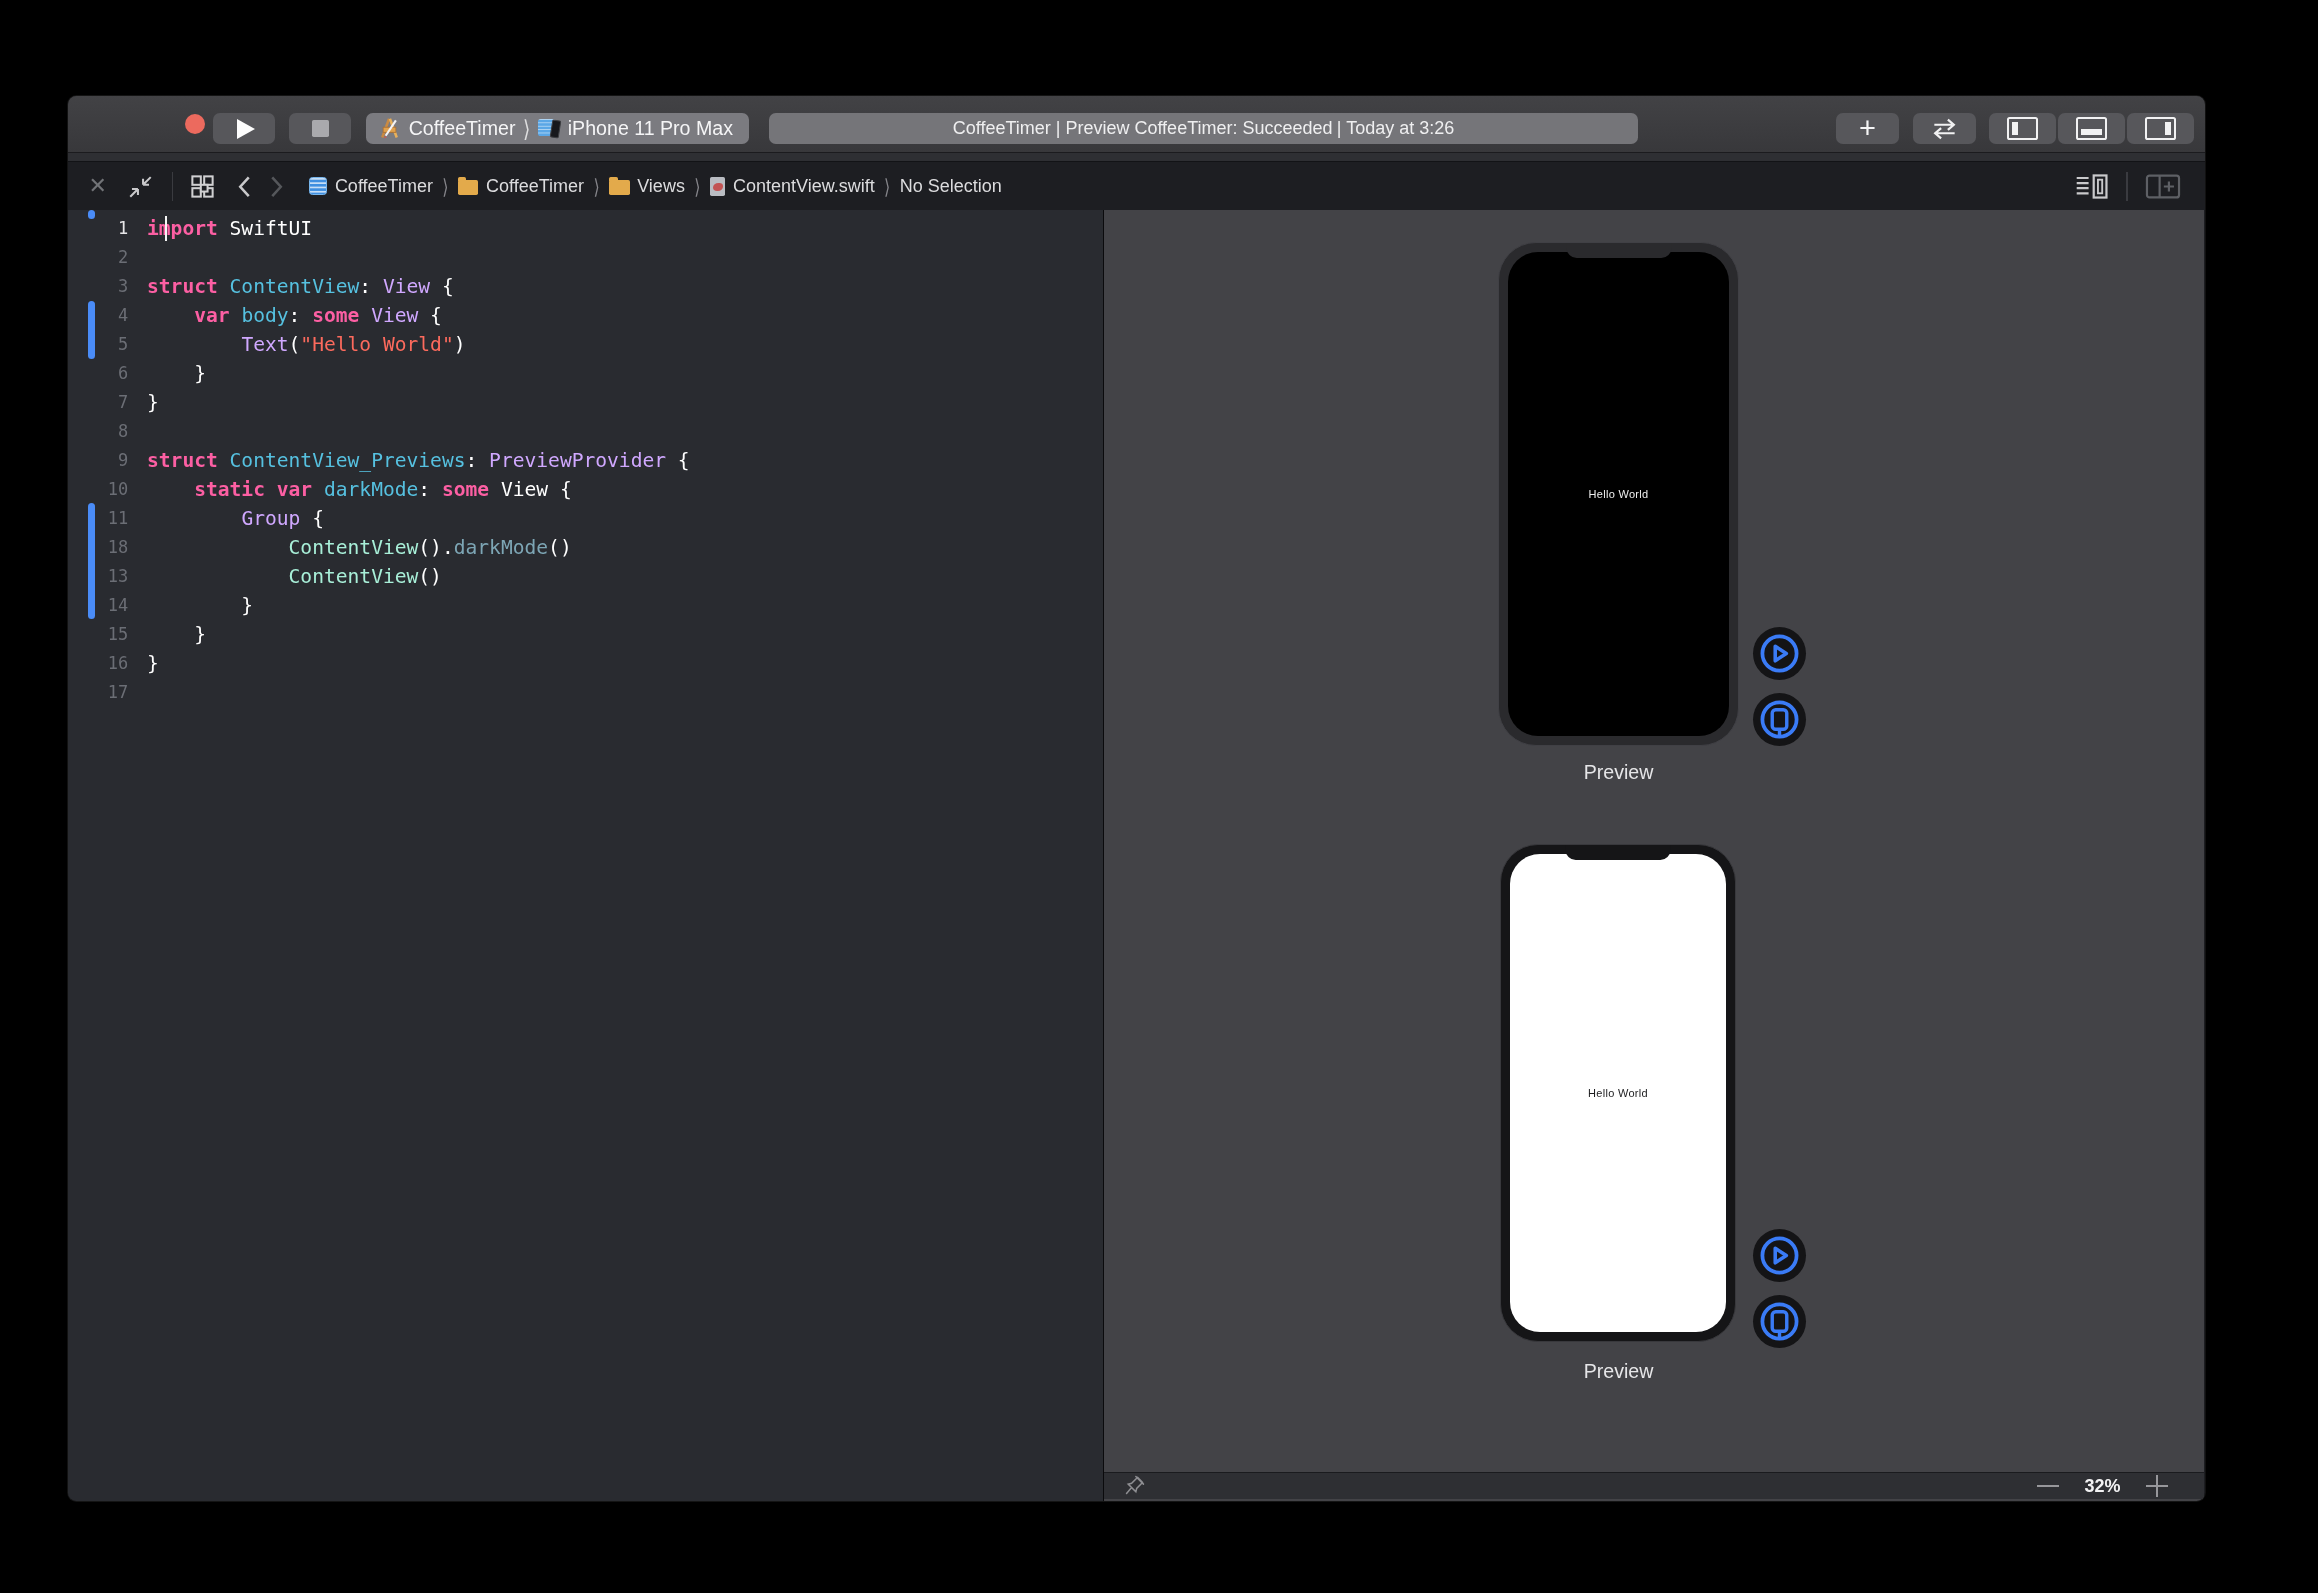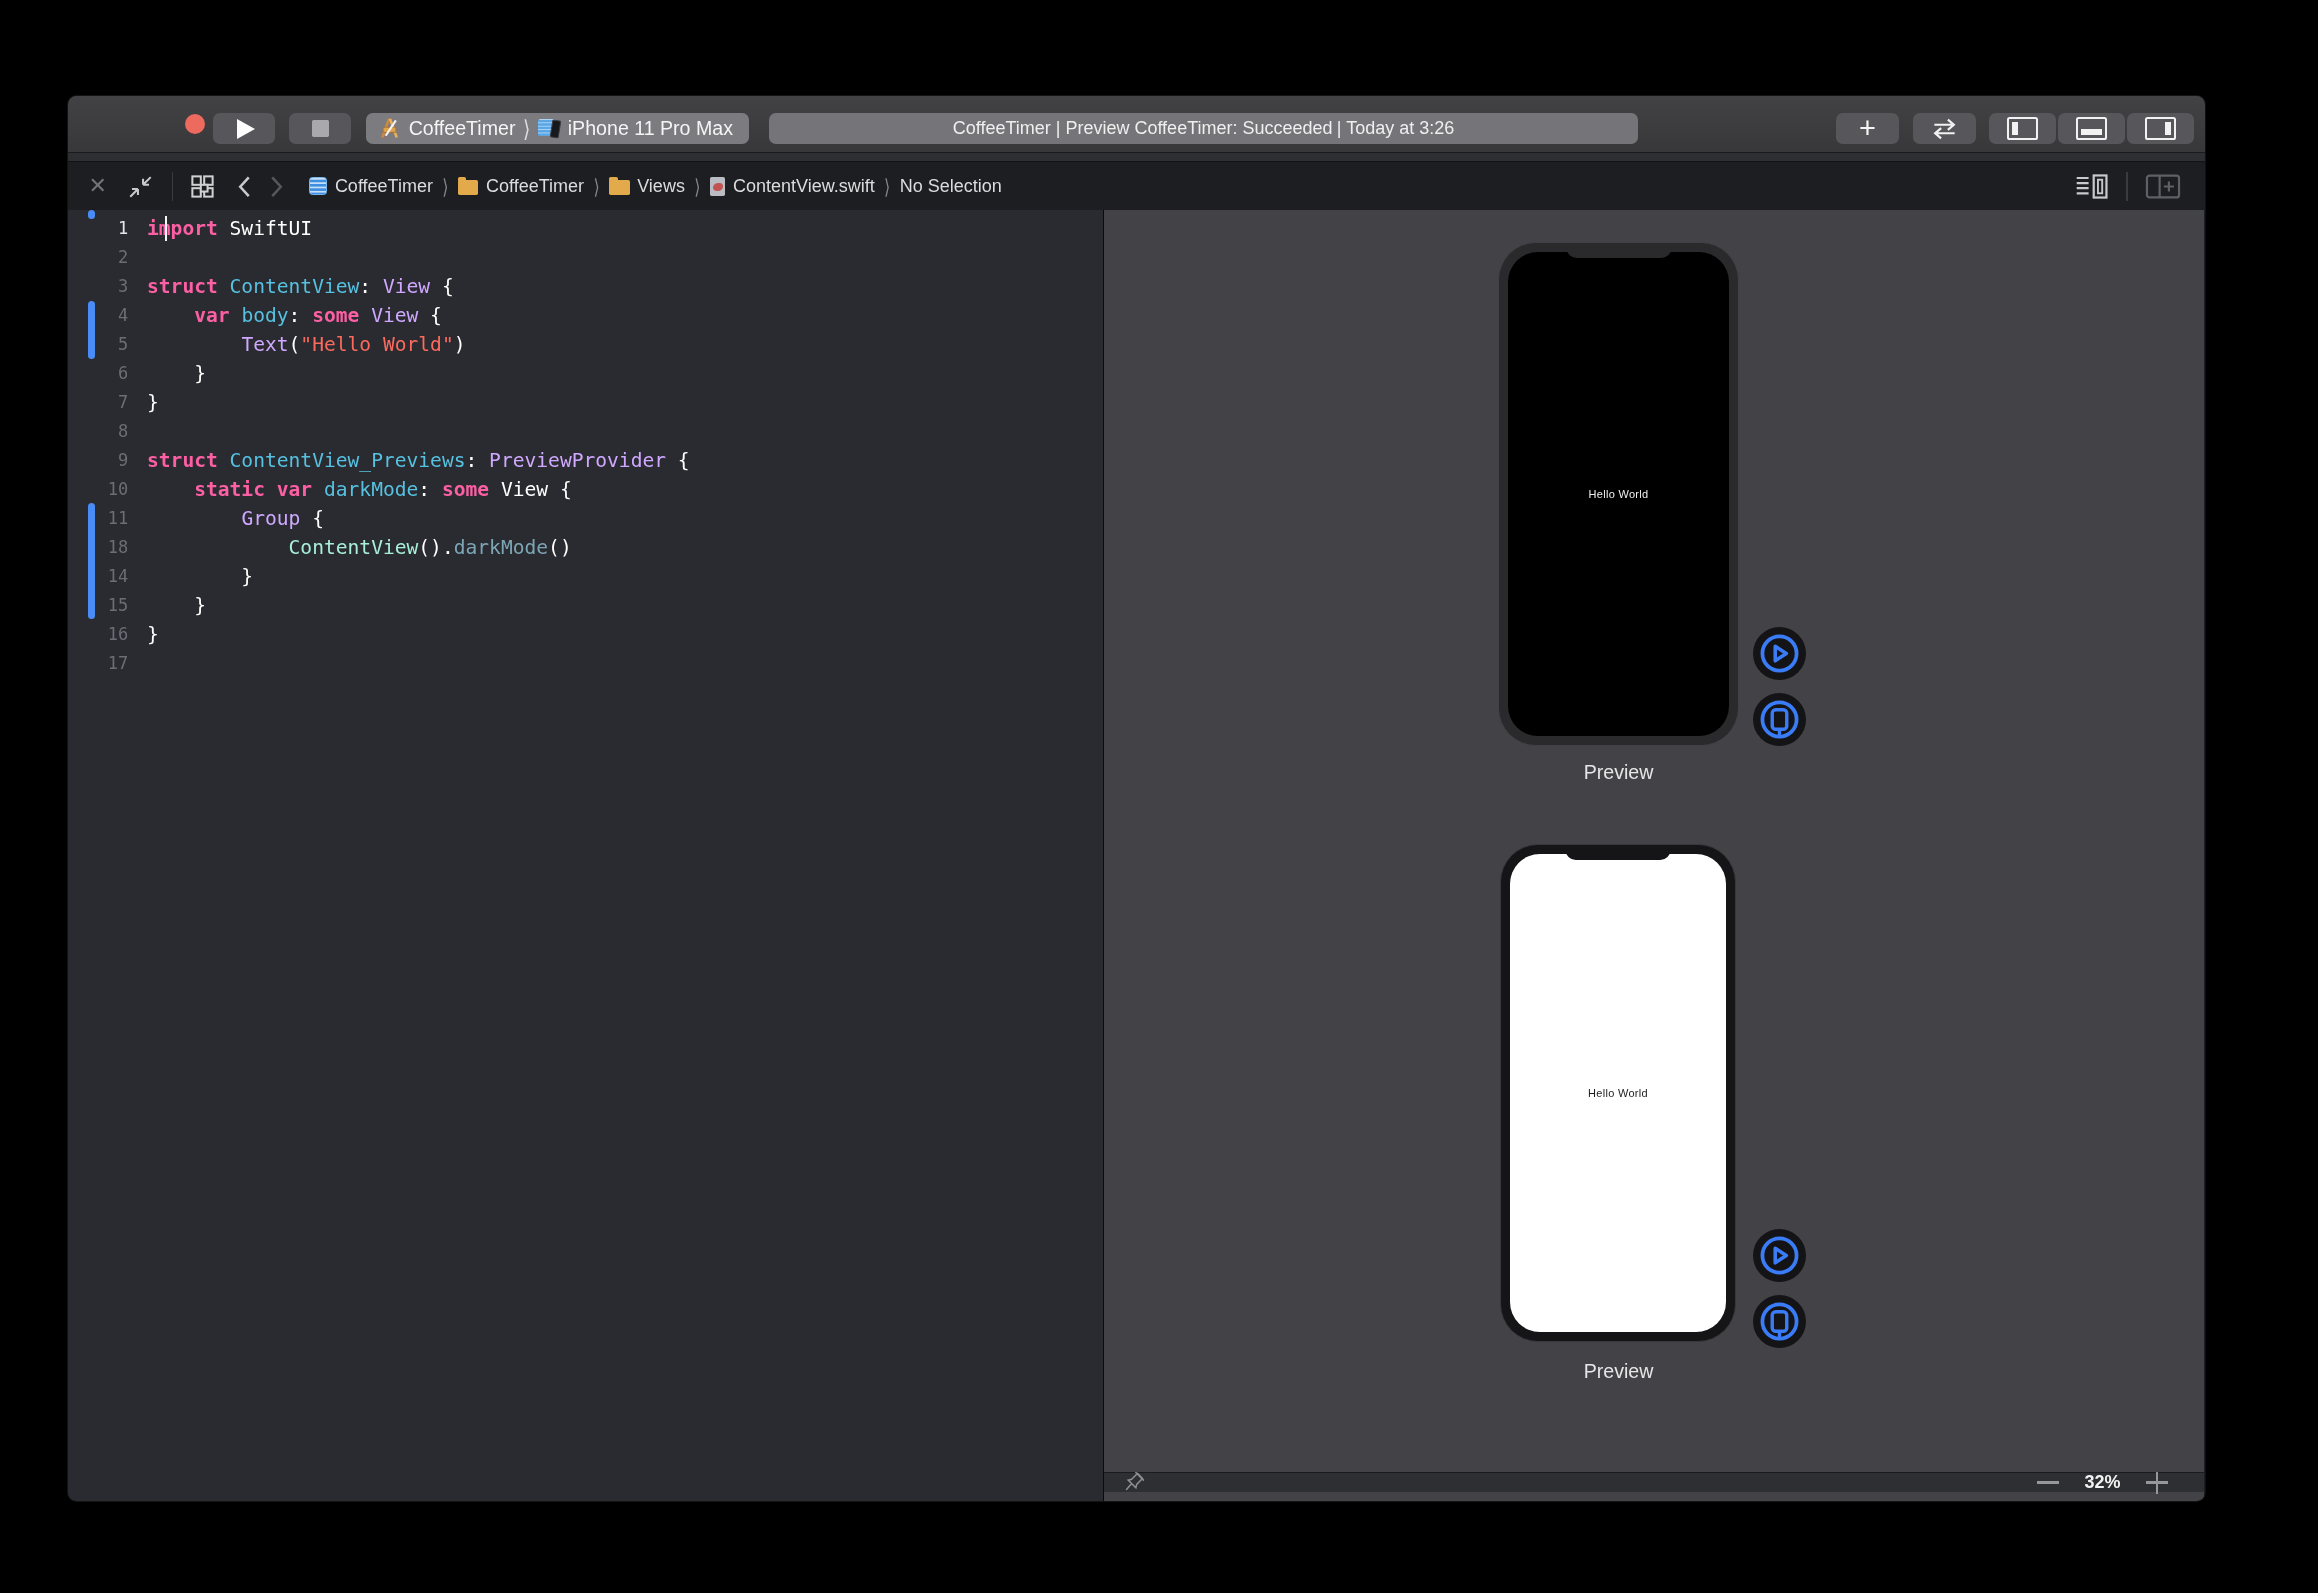--- a/index.html
+++ b/index.html
@@ -108,21 +108,21 @@
   .hello { font-size:11px; letter-spacing:0.3px; }
   .preview-label { position:absolute; width:241px; text-align:center; color:#e6e6e8; font-size:19.6px; font-weight:400; }
   .pl-1 { left:394px; top:551px; }
   .pl-2 { left:394px; top:1150px; }
   .circ-btn { position:absolute; left:649px; width:53px; height:53px; border-radius:50%; background:#141416;
     display:flex; align-items:center; justify-content:center; cursor:pointer; }
   .cb-play1 { top:417px; } .cb-dev1 { top:483px; }
   .cb-play2 { top:1019px; } .cb-dev2 { top:1085px; }
 
   
-  .canvas-bar { position:absolute; left:0; top:1262px; width:100%; height:20px; background:#2e2f33;
+  .canvas-bar { position:absolute; left:0; top:1262px; width:100%; height:27px; background:#2e2f33;
     border-top:0.9px solid #1a1b1e; display:flex; align-items:center; }
   .pin { margin-left:20.4px; }
   .zoom-group { position:absolute; right:36px; display:flex; align-items:center; gap:25.5px; }
   .zoom-minus { width:22px; height:2.6px; background:#97979b; }
   .zoom-val { color:#f2f2f3; font-size:18px; font-weight:700; }
   .zoom-plus { position:relative; width:22px; height:22px; }
   .zoom-plus:before { content:""; position:absolute; left:0; top:9.8px; width:22px; height:2.6px; background:#97979b; }
   .zoom-plus:after { content:""; position:absolute; left:9.8px; top:0; width:2.6px; height:22px; background:#97979b; }
 </style>
 </head>
@@ -312,20 +312,24 @@
           </div>
           <div class="code-line">
             <span class="ln">11</span>
             <span class="code"><span class="pl">        </span><span class="type">Group</span><span class="pl"> {</span></span>
           </div>
           <div class="code-line">
             <span class="ln">18</span>
             <span class="code"><span class="pl">            </span><span class="mint">ContentView</span><span class="pl">().</span><span class="fn">darkMode</span><span class="pl">()</span></span>
           </div>
           <div class="code-line">
+            <span class="ln">13</span>
+            <span class="code"><span class="pl">            </span><span class="mint">ContentView</span><span class="pl">()</span></span>
+          </div>
+          <div class="code-line">
             <span class="ln">14</span>
             <span class="code"><span class="pl">        }</span></span>
           </div>
           <div class="code-line">
             <span class="ln">15</span>
             <span class="code"><span class="pl">    }</span></span>
           </div>
           <div class="code-line">
             <span class="ln">16</span>
             <span class="code"><span class="pl">}</span></span>

